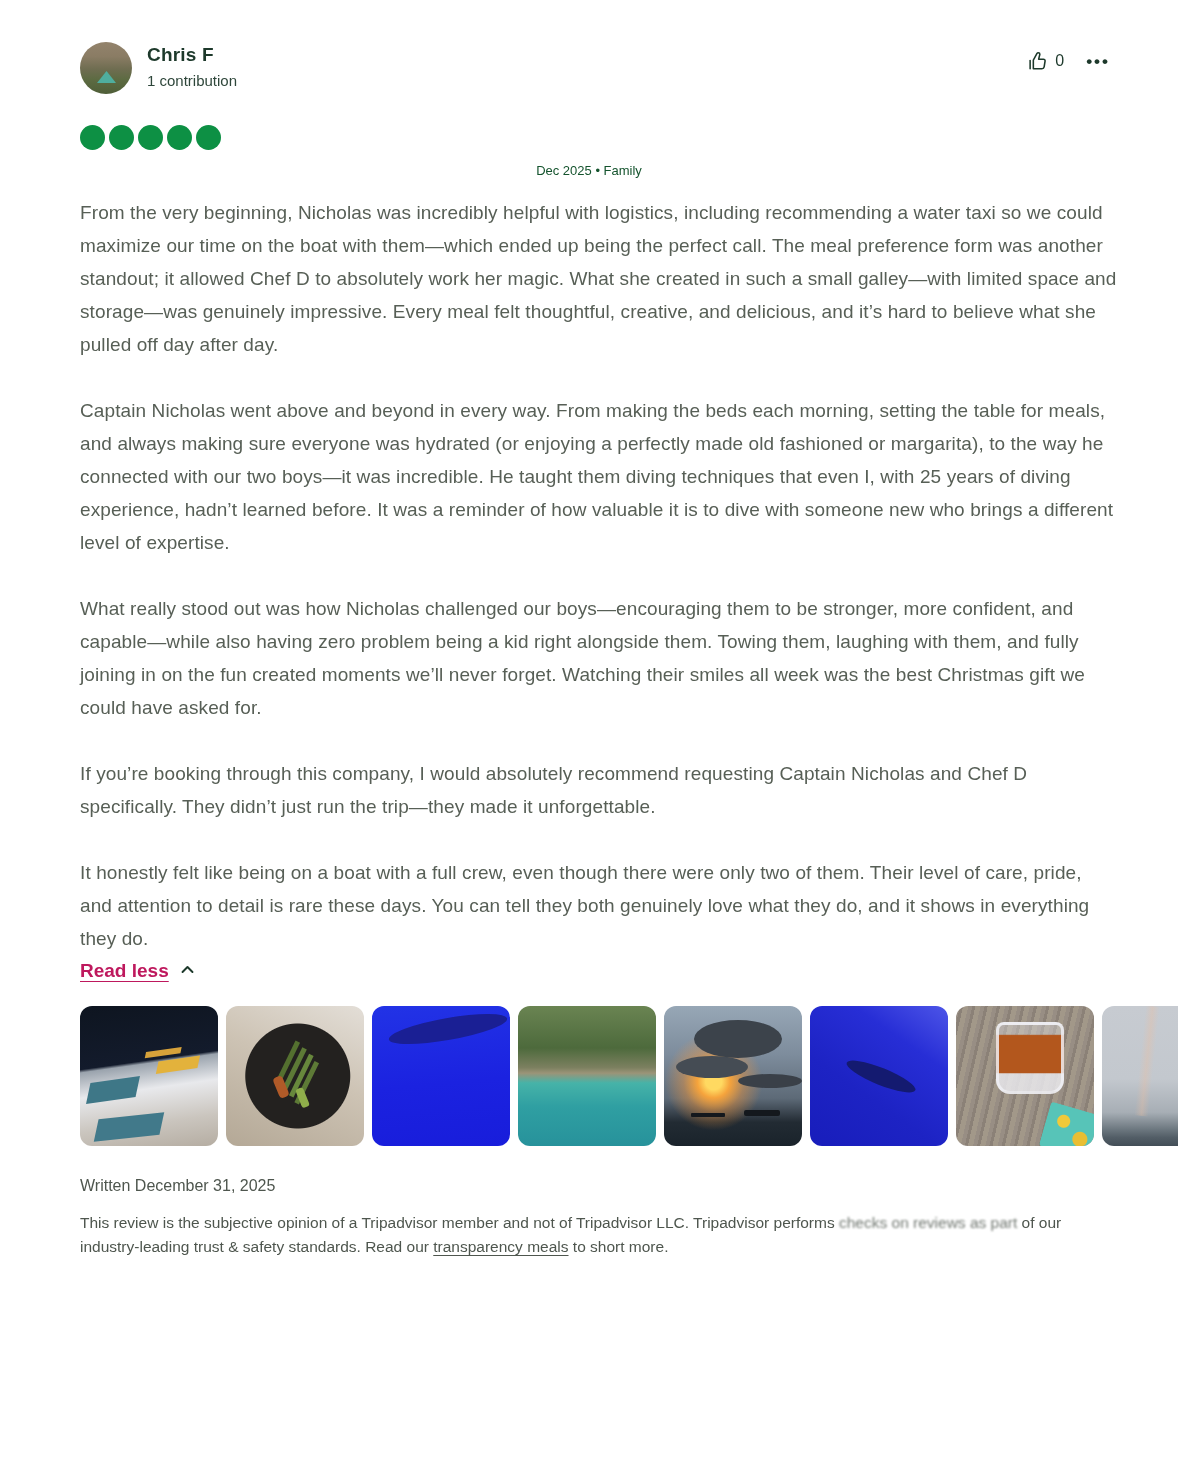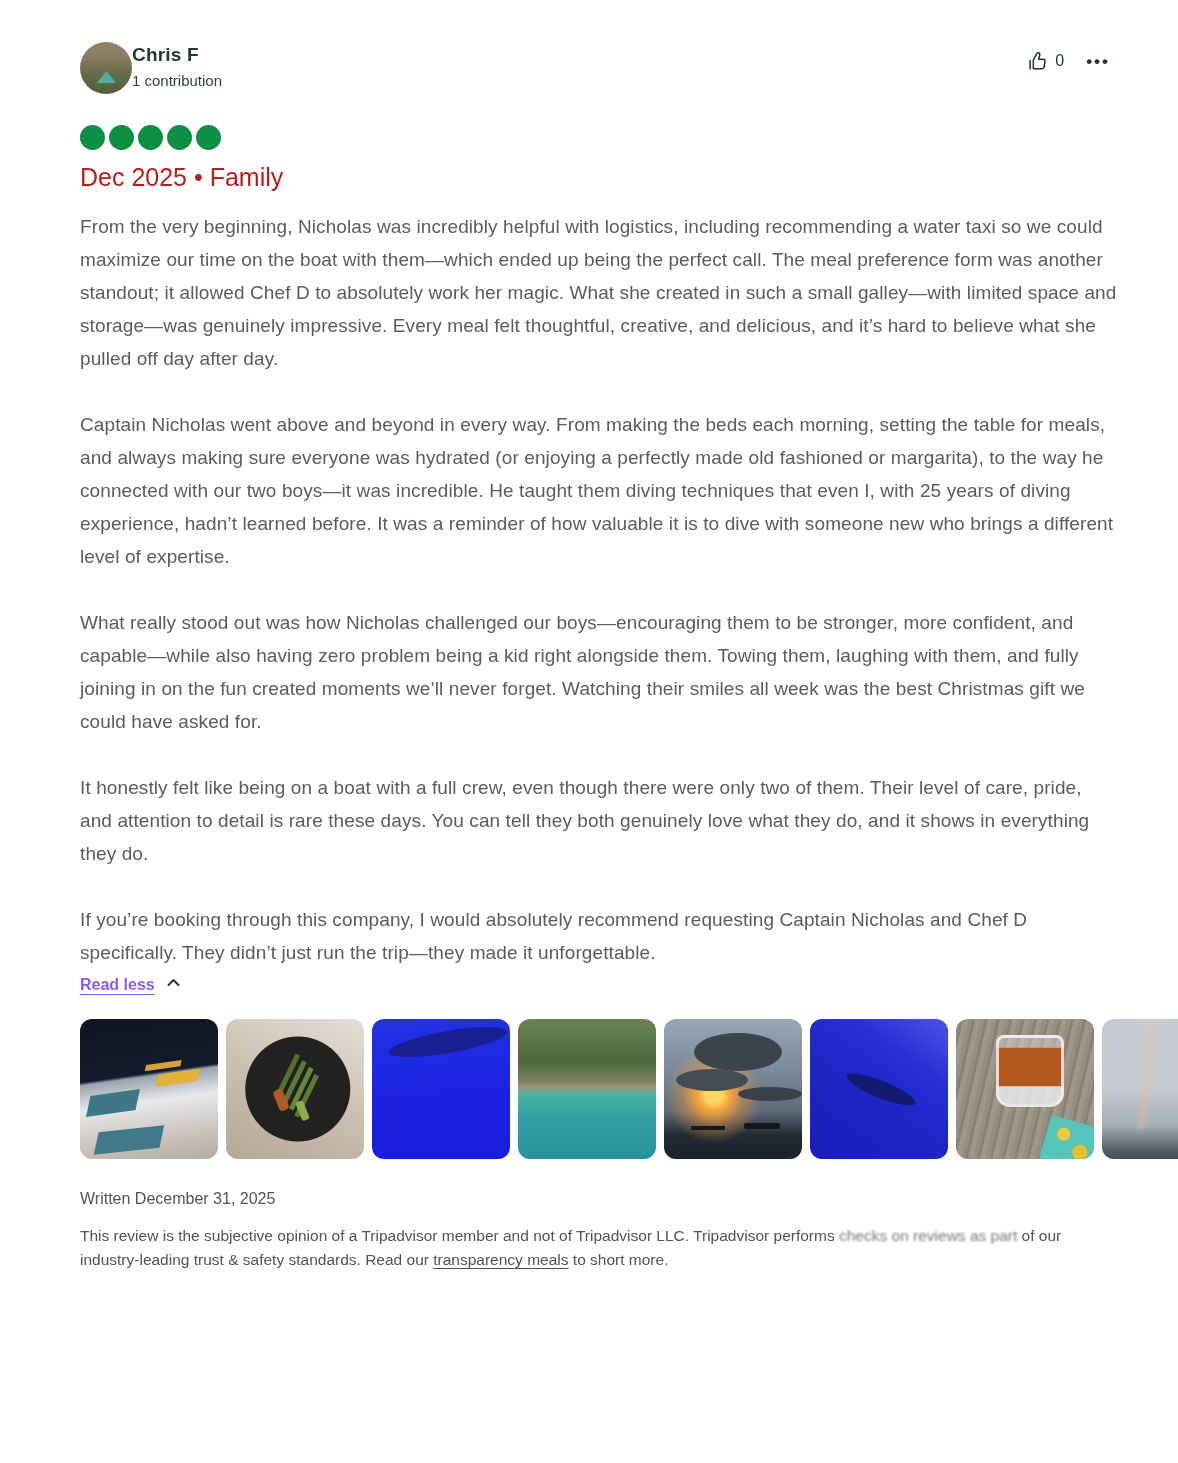--- a/index.html
+++ b/index.html
@@ -11,45 +11,45 @@
   .header { display:flex; align-items:flex-start; padding:42px 68px 0 80px; }
   .avatar {
     width:52px; height:52px; border-radius:50%; flex:0 0 auto; cursor:pointer;
     position:relative; overflow:hidden;
     background:linear-gradient(180deg,#93836c 0%,#8a7c64 28%,#6f6d51 52%,#5d6b42 72%,#4f5e38 100%);
   }
   .avatar::after{
     content:""; position:absolute; left:17px; top:29px; width:19px; height:12px;
     background:#4fae9e; clip-path:polygon(50% 0,100% 100%,0 100%);
   }
-  .who { padding-top:2px; }
+  .who { margin-left:15px; padding-top:2px; }
   .name { font-size:19px; font-weight:700; color:#1d392b; cursor:pointer; letter-spacing:.2px; }
   .contrib { font-size:15px; color:#2e463a; margin-top:6px; }
   .actions { margin-left:auto; display:flex; align-items:center; gap:22px; padding-top:8px; }
   button { background:none; border:none; font:inherit; cursor:pointer; color:#1d392b; }
   .helpful { display:flex; align-items:center; gap:7px; }
   .helpful svg { display:block; }
   .count { font-size:16px; color:#1d392b; }
   .more { font-size:17px; font-weight:700; letter-spacing:2px; color:#1d392b; line-height:1; }
 
   
   .bubbles { display:flex; gap:4px; margin:31px 0 0 80px; }
   .bubble { width:25px; height:25px; border-radius:50%; background:var(--bubble-green,#0d9044); }
 
   
   .title { margin:18px 80px 0; font-size:21px; font-weight:700; color:#1d392b; letter-spacing:.2px; }
-  .meta  { margin:13px 80px 0; font-size:25px; color:#b91c1c; }
+  .meta  { margin:13px 80px 0; font-size:13px; color:#14532d;text-align:center; }
 
   
   .body { margin:18px 60px 0 80px; }
   .body p { font-size:19px; line-height:33px; color:#575f56; margin-bottom:33px; letter-spacing:.1px; }
   .body p:last-child { margin-bottom:0; }
 
   .readless { display:flex; align-items:center; gap:10px; margin:5px 0 0 80px; padding:0; }
-  .readless .lbl { font-size:16px; font-weight:700; color:#8b5cf6; text-decoration:underline; text-underline-offset:4px; }
+  .readless .lbl { font-size:19px; font-weight:700; color:#be185d; text-decoration:underline; text-underline-offset:4px; }
 
   
   .photos { display:flex; gap:8px; margin:24px 0 0 80px; width:1098px; overflow:hidden; }
   .thumb { width:138px; height:140px; border-radius:12px; flex:0 0 auto; position:relative; overflow:hidden; cursor:pointer; }
 
   .t1 { background:linear-gradient(172deg,#0e1520 0%,#131b2c 40%,#9aa3ad 42%,#e8e9ec 58%,#cac5be 80%,#b5ada2 100%); }
   .t1::before { content:""; position:absolute; left:8px; top:74px; width:50px; height:20px; background:#3e7787;
     transform:rotate(-8deg) skewX(-20deg); box-shadow:62px -16px 0 -4px #e3b23c, 44px -30px 0 -7px #d7a23a; }
   .t1::after  { content:""; position:absolute; left:16px; top:110px; width:66px; height:22px; background:#41798a;
     transform:rotate(-6deg) skewX(-18deg); }
@@ -131,22 +131,22 @@
       <span class="bubble"></span>
       <span class="bubble"></span>
     </div>
 
   <div class="meta">Dec 2025 • Family</div>
 
   <div class="body">
     <p>From the very beginning, Nicholas was incredibly helpful with logistics, including recommending a water taxi so we could maximize our time on the boat with them—which ended up being the perfect call. The meal preference form was another standout; it allowed Chef D to absolutely work her magic. What she created in such a small galley—with limited space and storage—was genuinely impressive. Every meal felt thoughtful, creative, and delicious, and it’s hard to believe what she pulled off day after day.</p>
     <p>Captain Nicholas went above and beyond in every way. From making the beds each morning, setting the table for meals, and always making sure everyone was hydrated (or enjoying a perfectly made old fashioned or margarita), to the way he connected with our two boys—it was incredible. He taught them diving techniques that even I, with 25 years of diving experience, hadn’t learned before. It was a reminder of how valuable it is to dive with someone new who brings a different level of expertise.</p>
     <p>What really stood out was how Nicholas challenged our boys—encouraging them to be stronger, more confident, and capable—while also having zero problem being a kid right alongside them. Towing them, laughing with them, and fully joining in on the fun created moments we’ll never forget. Watching their smiles all week was the best Christmas gift we could have asked for.</p>
+    <p>If you’re booking through this company, I would absolutely recommend requesting Captain Nicholas and Chef D specifically. They didn’t just run the trip—they made it unforgettable.</p>
     <p>It honestly felt like being on a boat with a full crew, even though there were only two of them. Their level of care, pride, and attention to detail is rare these days. You can tell they both genuinely love what they do, and it shows in everything they do.</p>
-    <p>If you’re booking through this company, I would absolutely recommend requesting Captain Nicholas and Chef D specifically. They didn’t just run the trip—they made it unforgettable.</p>
   </div>
 
   <button class="readless">
     <span class="lbl">Read less</span>
     <span>
       <svg width="17" height="17" viewBox="0 0 24 24" fill="none" stroke="#1d392b" stroke-width="2.8" stroke-linecap="round" stroke-linejoin="round">
         <polyline points="5 15.5 12 8.5 19 15.5"></polyline>
       </svg>
     </span>
   </button>

